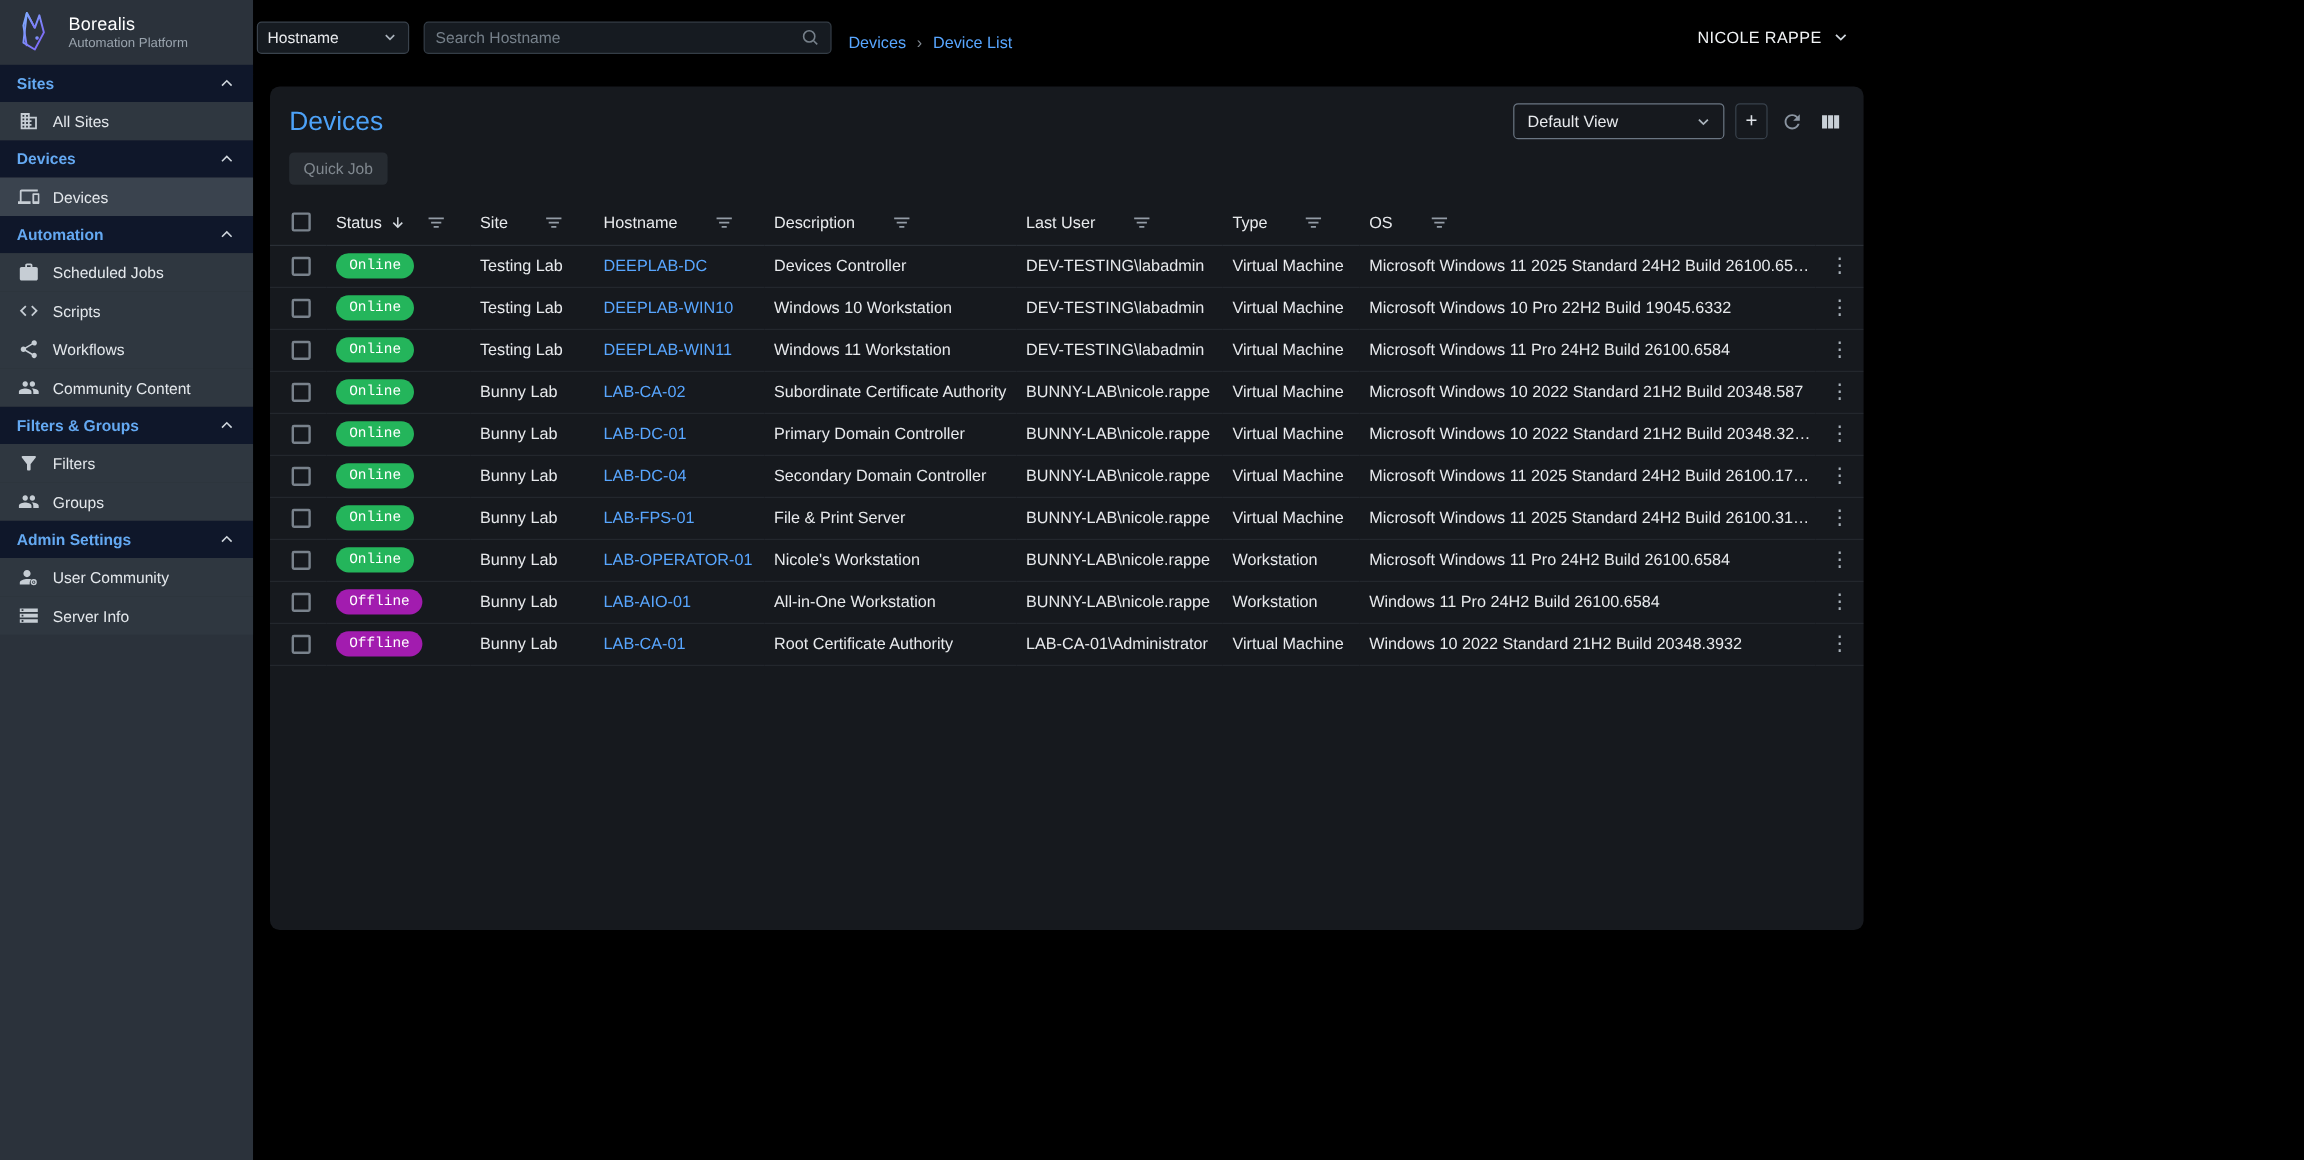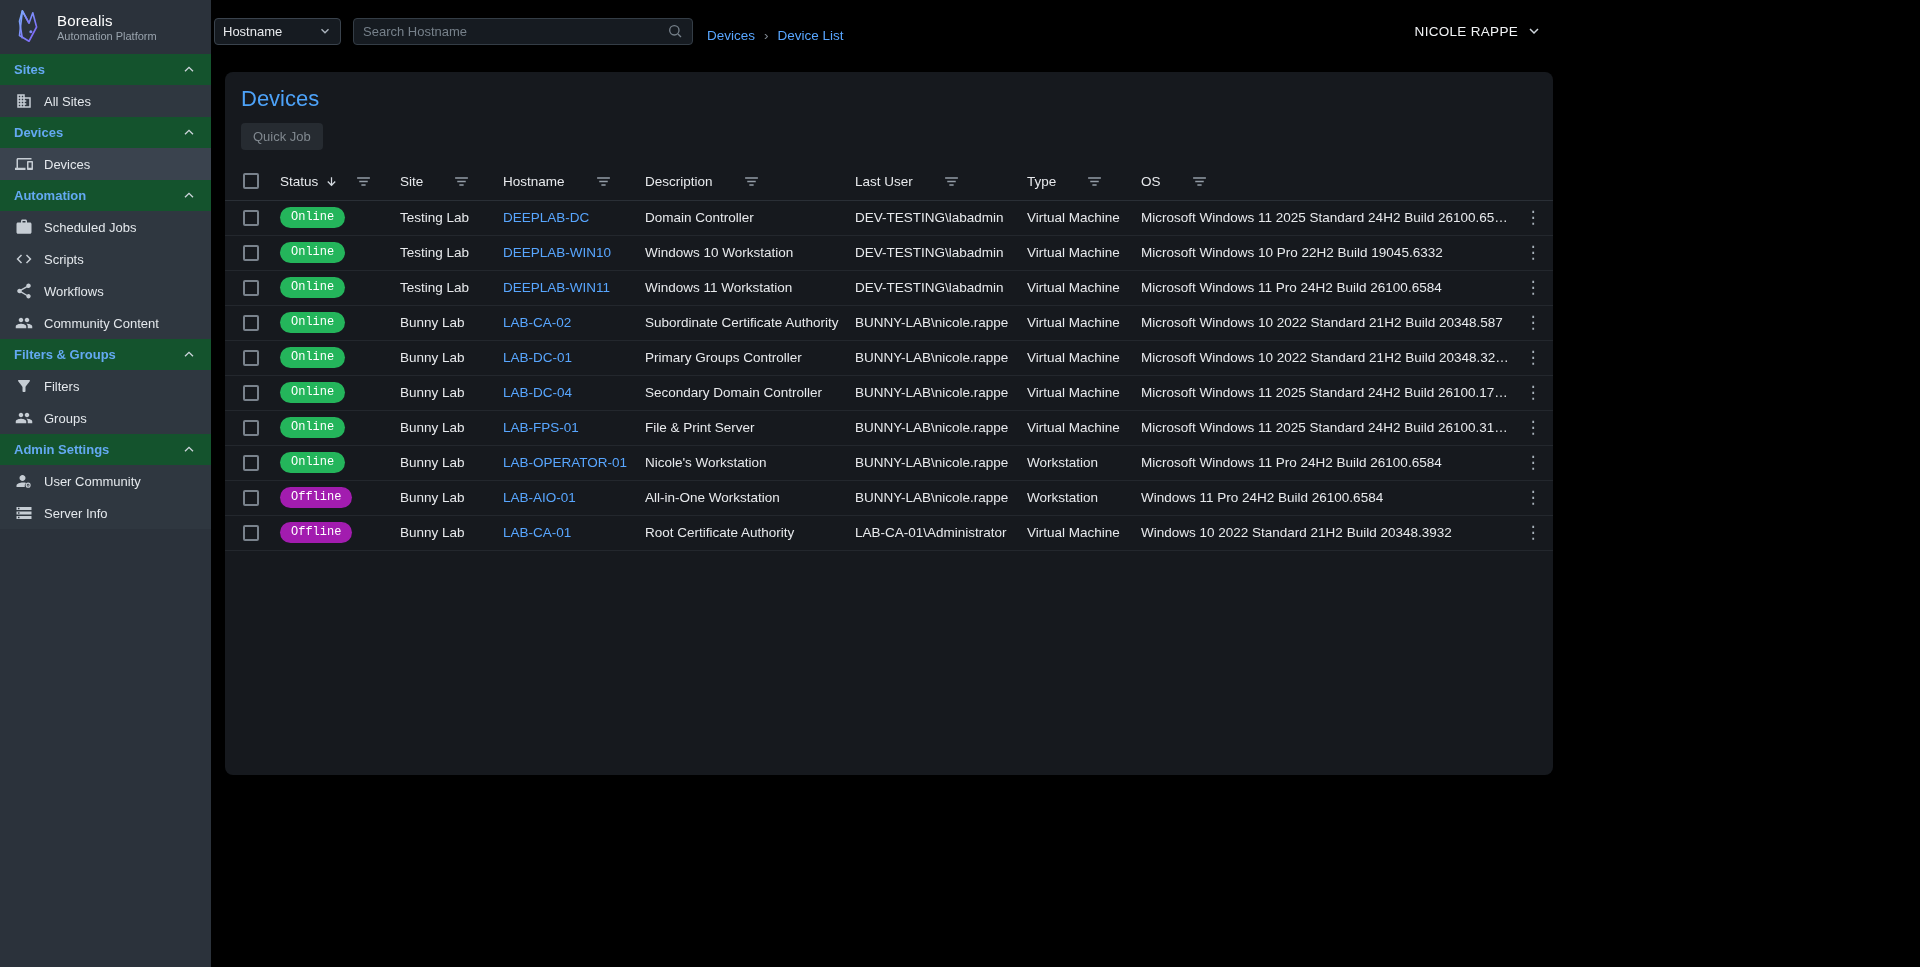--- a/index.html
+++ b/index.html
@@ -7,21 +7,21 @@
     font-family: "Liberation Sans", "DejaVu Sans", sans-serif; color: #e8eaed; }
   .app { display: grid; grid-template-columns: 211px 1357px; grid-template-rows: 62px 905px;
     width: 1568px; height: 967px; }
 
   
   .sidebar { grid-row: 1 / 3; grid-column: 1; background: #2b323b; }
   .logo-row { display: flex; align-items: center; gap: 9px; height: 54px; padding: 8px 10px; }
   .brand-name { font-size: 15px; font-weight: normal; color: #fff; letter-spacing: .2px; }
   .brand-sub { font-size: 11px; color: #99a3ad; margin-top: 1px; }
   .sec-header { display: flex; align-items: center; justify-content: space-between; height: 31px;
-    padding: 0 14px; background: #14532d; color: #64a9f2; font-size: 13px; font-weight: bold; cursor: pointer; }
+    padding: 0 14px; background: #0f172a; color: #64a9f2; font-size: 13px; font-weight: bold; cursor: pointer; }
   .sec-header svg { color: #cfd6dd; }
   .nav-item { display: flex; align-items: center; gap: 11px; height: 32px; padding: 0 15px;
     background: #2f3740; color: #e4e8ec; font-size: 13px; cursor: pointer; text-align: right; }
   .nav-item svg { color: #c6cdd4; flex: none; }
   .nav-item.selected { background: #3a434e; }
 
   
   .topbar { grid-row: 1; grid-column: 2; display: flex; align-items: center; background: #000; padding-left: 3px; }
   .tb-select { display: flex; align-items: center; justify-content: space-between; width: 127px; height: 27px;
     border: 1px solid #3a434d; background: #161b21; border-radius: 4px; padding: 0 8px; font-size: 13px; cursor: pointer; }
@@ -224,20 +224,39 @@
       <svg width="16" height="16" viewBox="0 0 24 24" fill="none" stroke="currentColor" stroke-width="2.2">
           <polyline points="6 9 12 15 18 9"></polyline>
         </svg>
     </div>
   </header>
 
   <main class="content">
     <section class="panel">
       <div class="panel-head">
         <h1 class="panel-title">Devices</h1>
+        <div class="controls">
+          <div class="view-select">
+            <span>Default View</span>
+            <svg width="15" height="15" viewBox="0 0 24 24" fill="none" stroke="currentColor" stroke-width="2.4">
+                <polyline points="6 9 12 15 18 9"></polyline>
+              </svg>
+          </div>
+          <button class="plus-btn">+</button>
+          <button class="icon-btn refresh">
+            <svg width="19" height="19" viewBox="0 0 24 24" fill="currentColor">
+                <path d="M17.65 6.35C16.2 4.9 14.21 4 12 4c-4.42 0-7.99 3.58-7.99 8s3.57 8 7.99 8c3.73 0 6.84-2.55 7.73-6h-2.08c-.82 2.33-3.04 4-5.65 4-3.31 0-6-2.69-6-6s2.69-6 6-6c1.66 0 3.14.69 4.22 1.78L13 11h7V4l-2.35 2.35z"></path>
+              </svg>
+          </button>
+          <button class="icon-btn columns">
+            <svg width="19" height="19" viewBox="0 0 24 24" fill="currentColor">
+                <path d="M14.67 5v14H9.33V5h5.34zm1 14H21V5h-5.33v14zm-7.34 0V5H3v14h5.33z"></path>
+              </svg>
+          </button>
+        </div>
       </div>
 
       <button class="quick-job">Quick Job</button>
 
       <table>
         <colgroup>
           <col style="width:47px">
             <col style="width:120px">
             <col style="width:103px">
             <col style="width:142px">
@@ -312,21 +331,21 @@
             </th>
             <th class="menu-cell"></th>
           </tr>
         </thead>
         <tbody id="device-tbody">
             <tr>
     <td><span class="checkbox"></span></td>
     <td><span class="pill online">Online</span></td>
     <td>Testing Lab</td>
     <td><a class="host-link">DEEPLAB-DC</a></td>
-    <td>Domain Controller</td>
+    <td>Devices Controller</td>
     <td>DEV-TESTING\labadmin</td>
     <td>Virtual Machine</td>
     <td>Microsoft Windows 11 2025 Standard 24H2 Build 26100.6584</td>
     <td class="menu-cell"><span class="dots">⋮</span></td>
   </tr>
             <tr>
     <td><span class="checkbox"></span></td>
     <td><span class="pill online">Online</span></td>
     <td>Testing Lab</td>
     <td><a class="host-link">DEEPLAB-WIN10</a></td>
@@ -356,21 +375,21 @@
     <td>BUNNY-LAB\nicole.rappe</td>
     <td>Virtual Machine</td>
     <td>Microsoft Windows 10 2022 Standard 21H2 Build 20348.587</td>
     <td class="menu-cell"><span class="dots">⋮</span></td>
   </tr>
             <tr>
     <td><span class="checkbox"></span></td>
     <td><span class="pill online">Online</span></td>
     <td>Bunny Lab</td>
     <td><a class="host-link">LAB-DC-01</a></td>
-    <td>Primary Groups Controller</td>
+    <td>Primary Domain Controller</td>
     <td>BUNNY-LAB\nicole.rappe</td>
     <td>Virtual Machine</td>
     <td>Microsoft Windows 10 2022 Standard 21H2 Build 20348.3207</td>
     <td class="menu-cell"><span class="dots">⋮</span></td>
   </tr>
             <tr>
     <td><span class="checkbox"></span></td>
     <td><span class="pill online">Online</span></td>
     <td>Bunny Lab</td>
     <td><a class="host-link">LAB-DC-04</a></td>

